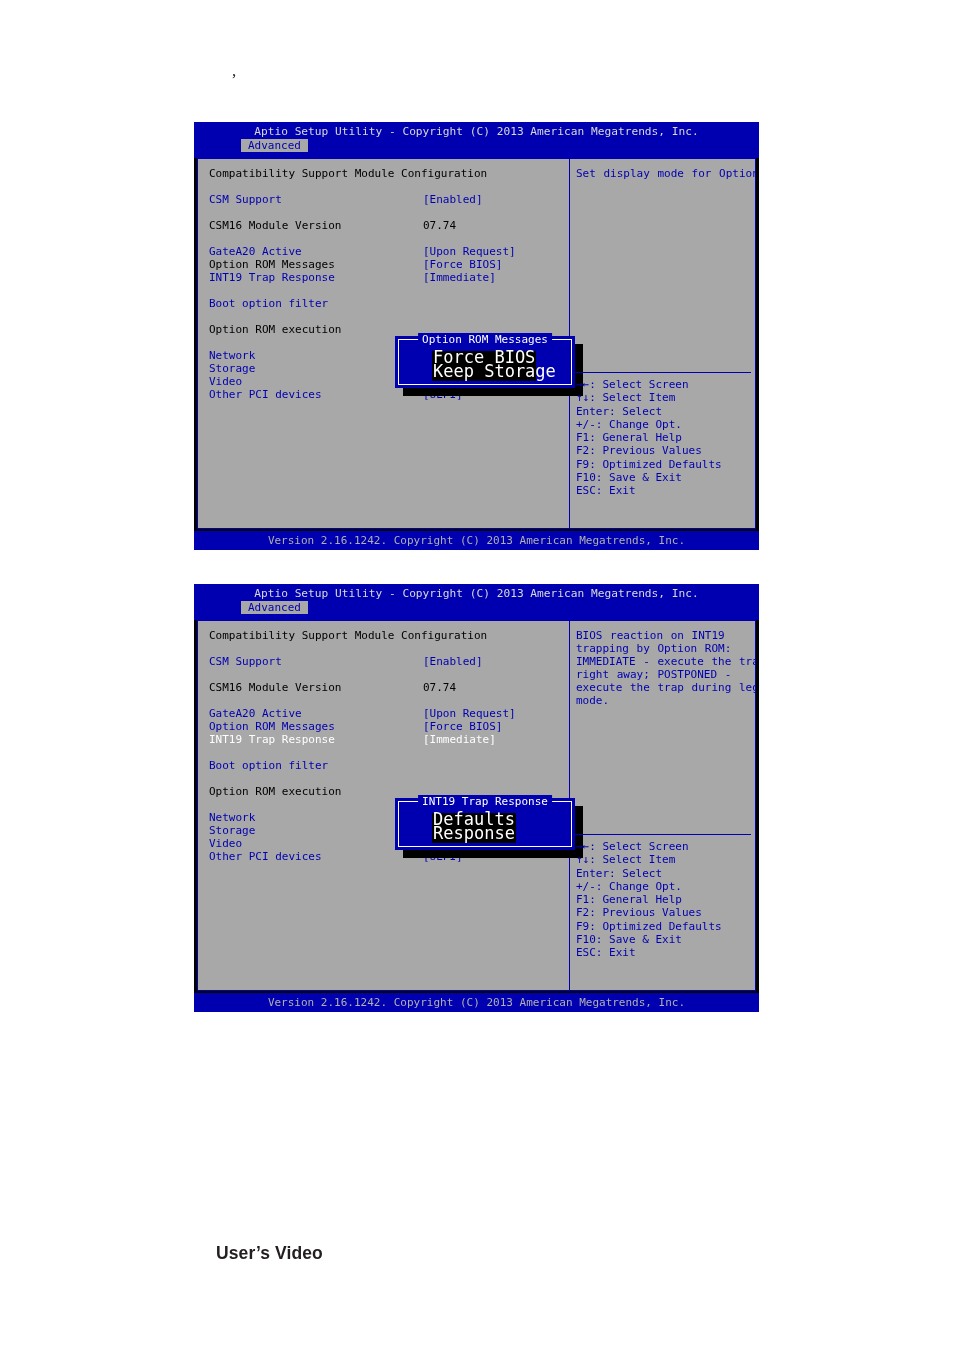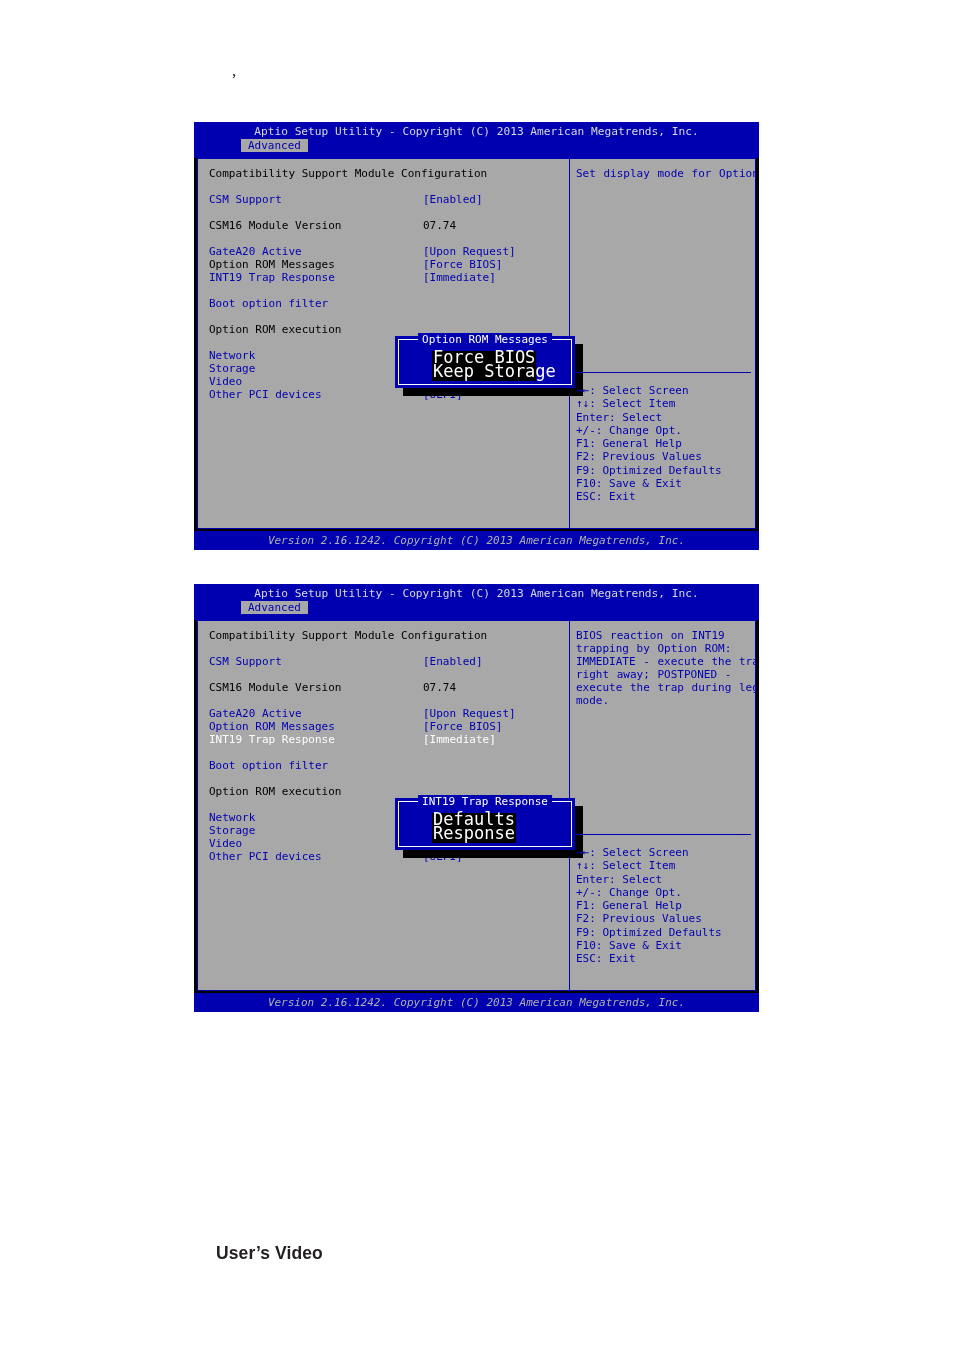--- a/index.html
+++ b/index.html
@@ -156,31 +156,29 @@
     height: 1px;
     background: #0000b0;
   }
   .keys {
     position: absolute;
     left: 6px;
     top: 219px;
     color: #0000b0;
     font-size: 11px;
     line-height: 13.3px;
-    margin-top: 6px;
   }
   .keys div { white-space: nowrap; }
 
   
   .versionbar {
     position: relative;
     height: 19px;
     background: #0000b0;
     margin-top: 2px;
-    font-style: italic;
   }
   .version-text {
     position: absolute;
     left: 0; right: 0; top: 3px;
     text-align: center;
     color: #b0b0b0;
     font-size: 11px;
     white-space: nowrap;
   }
 

